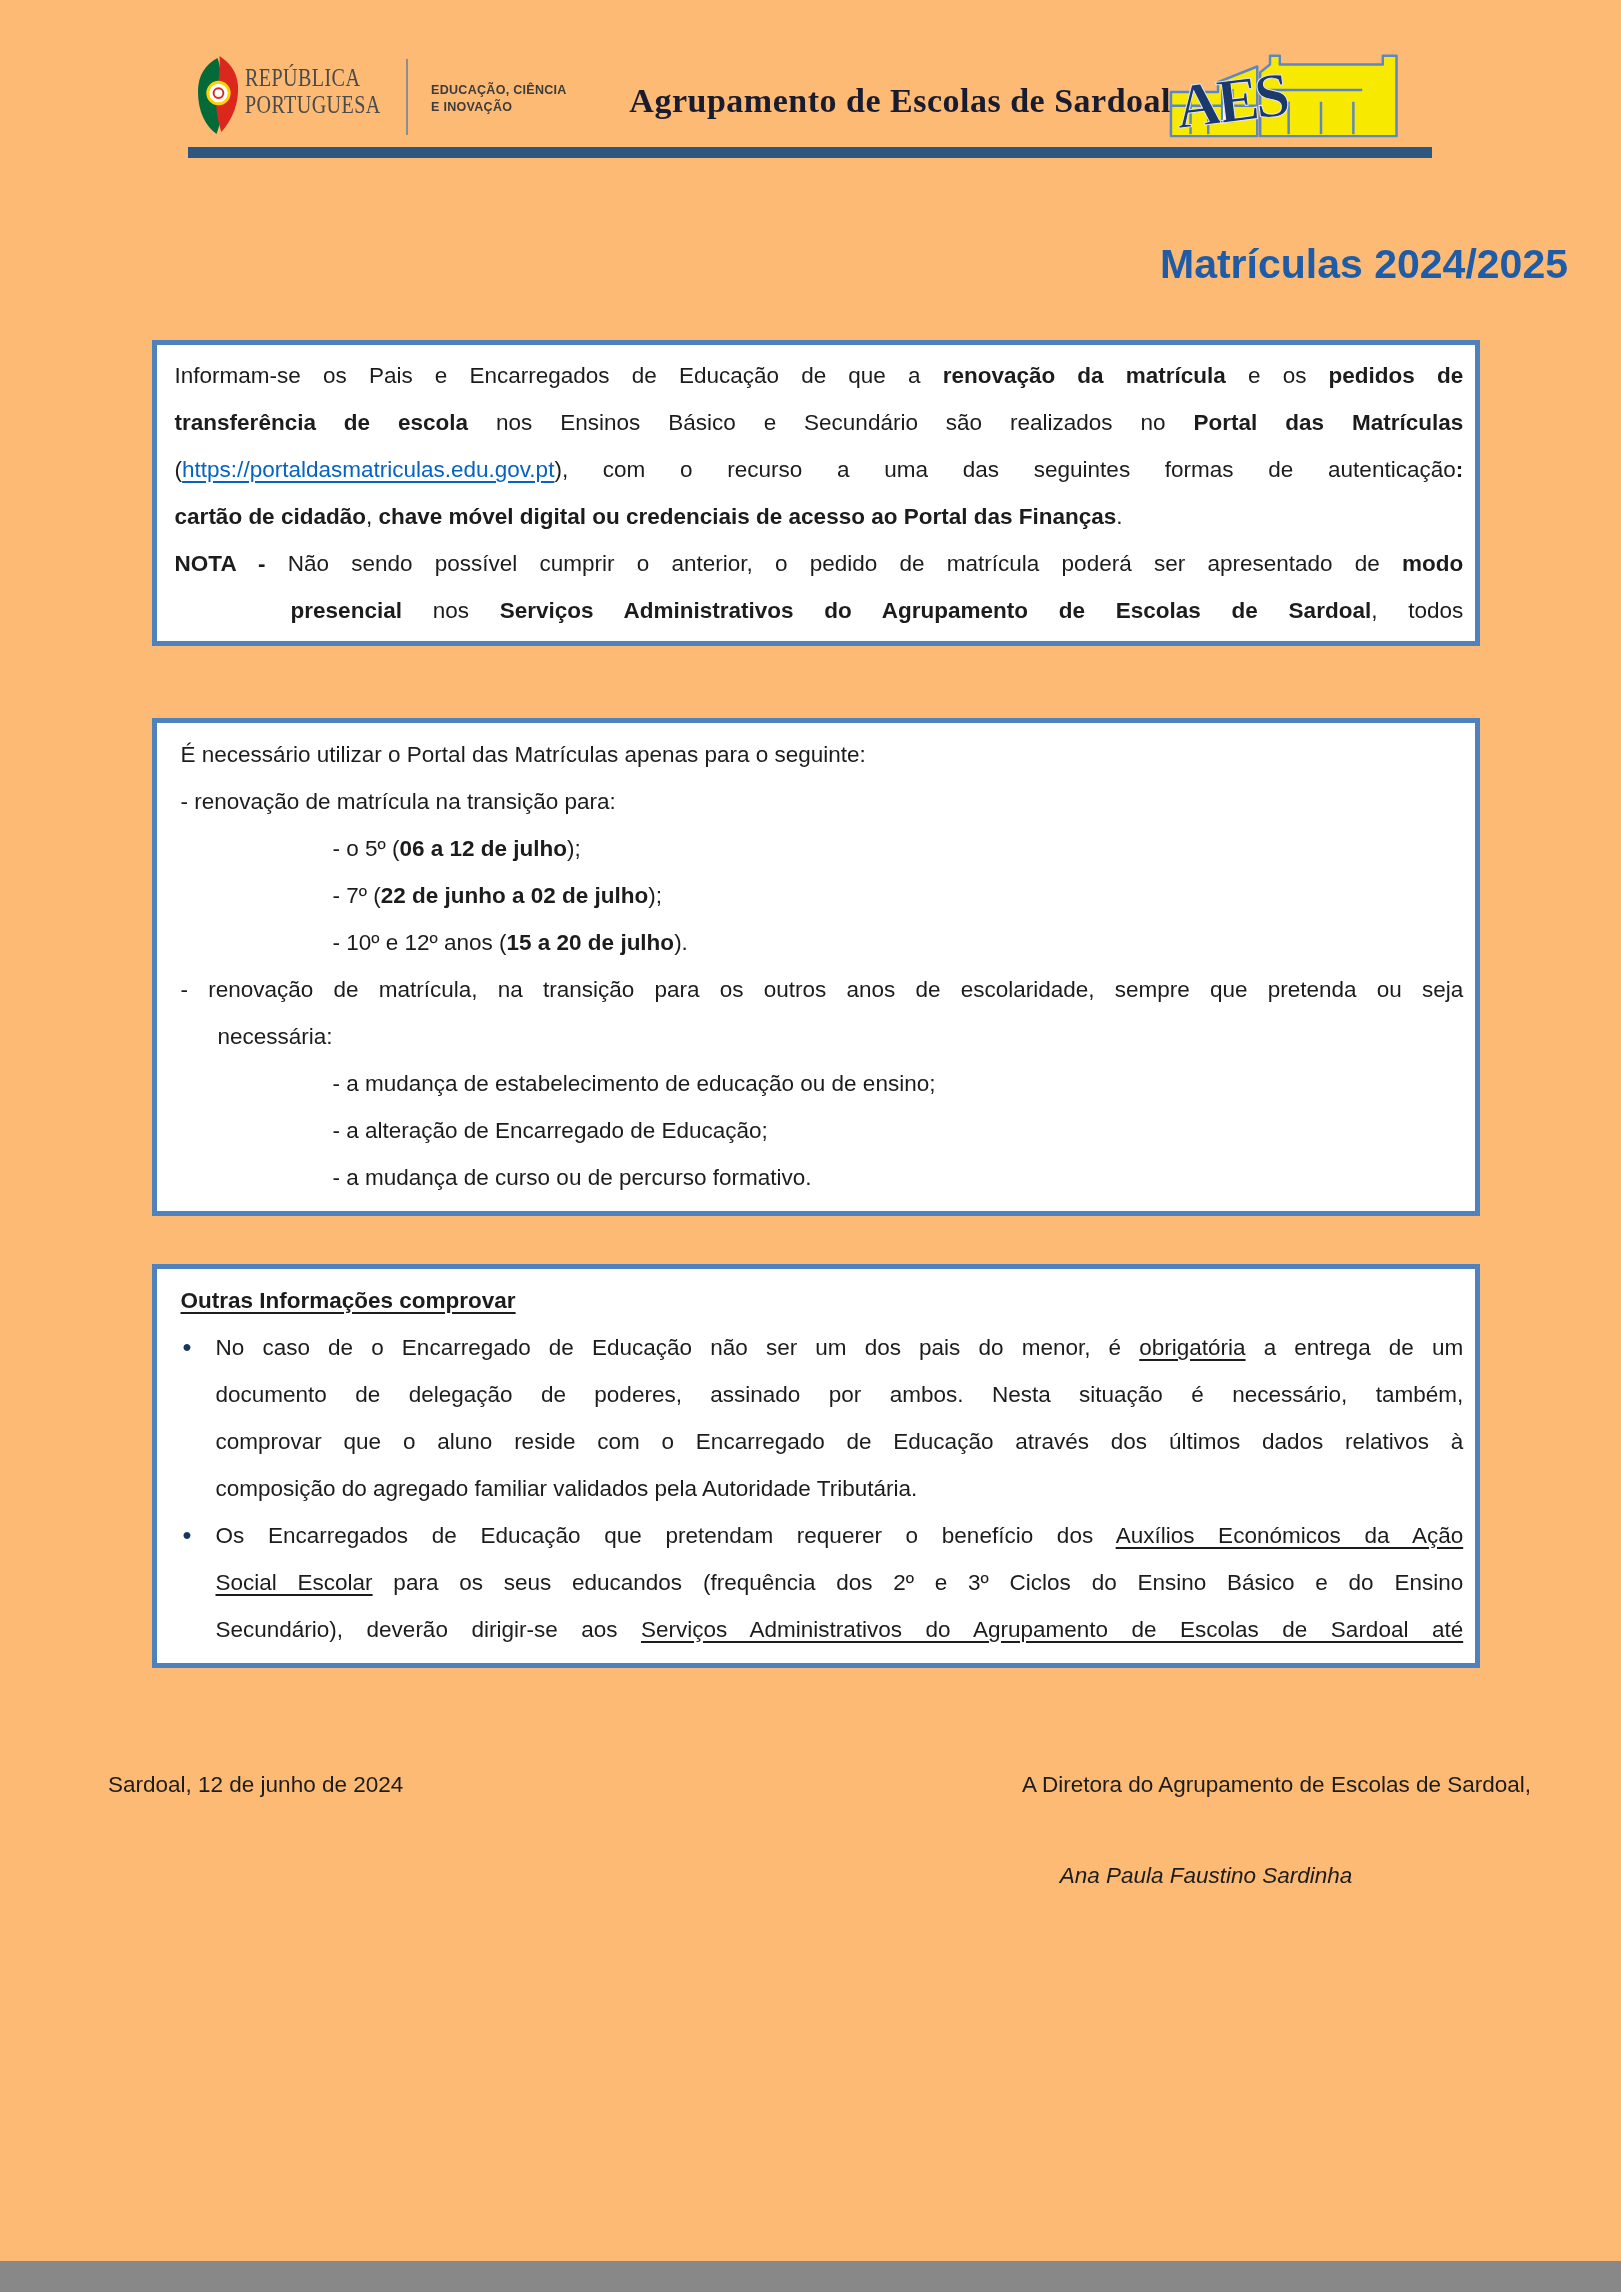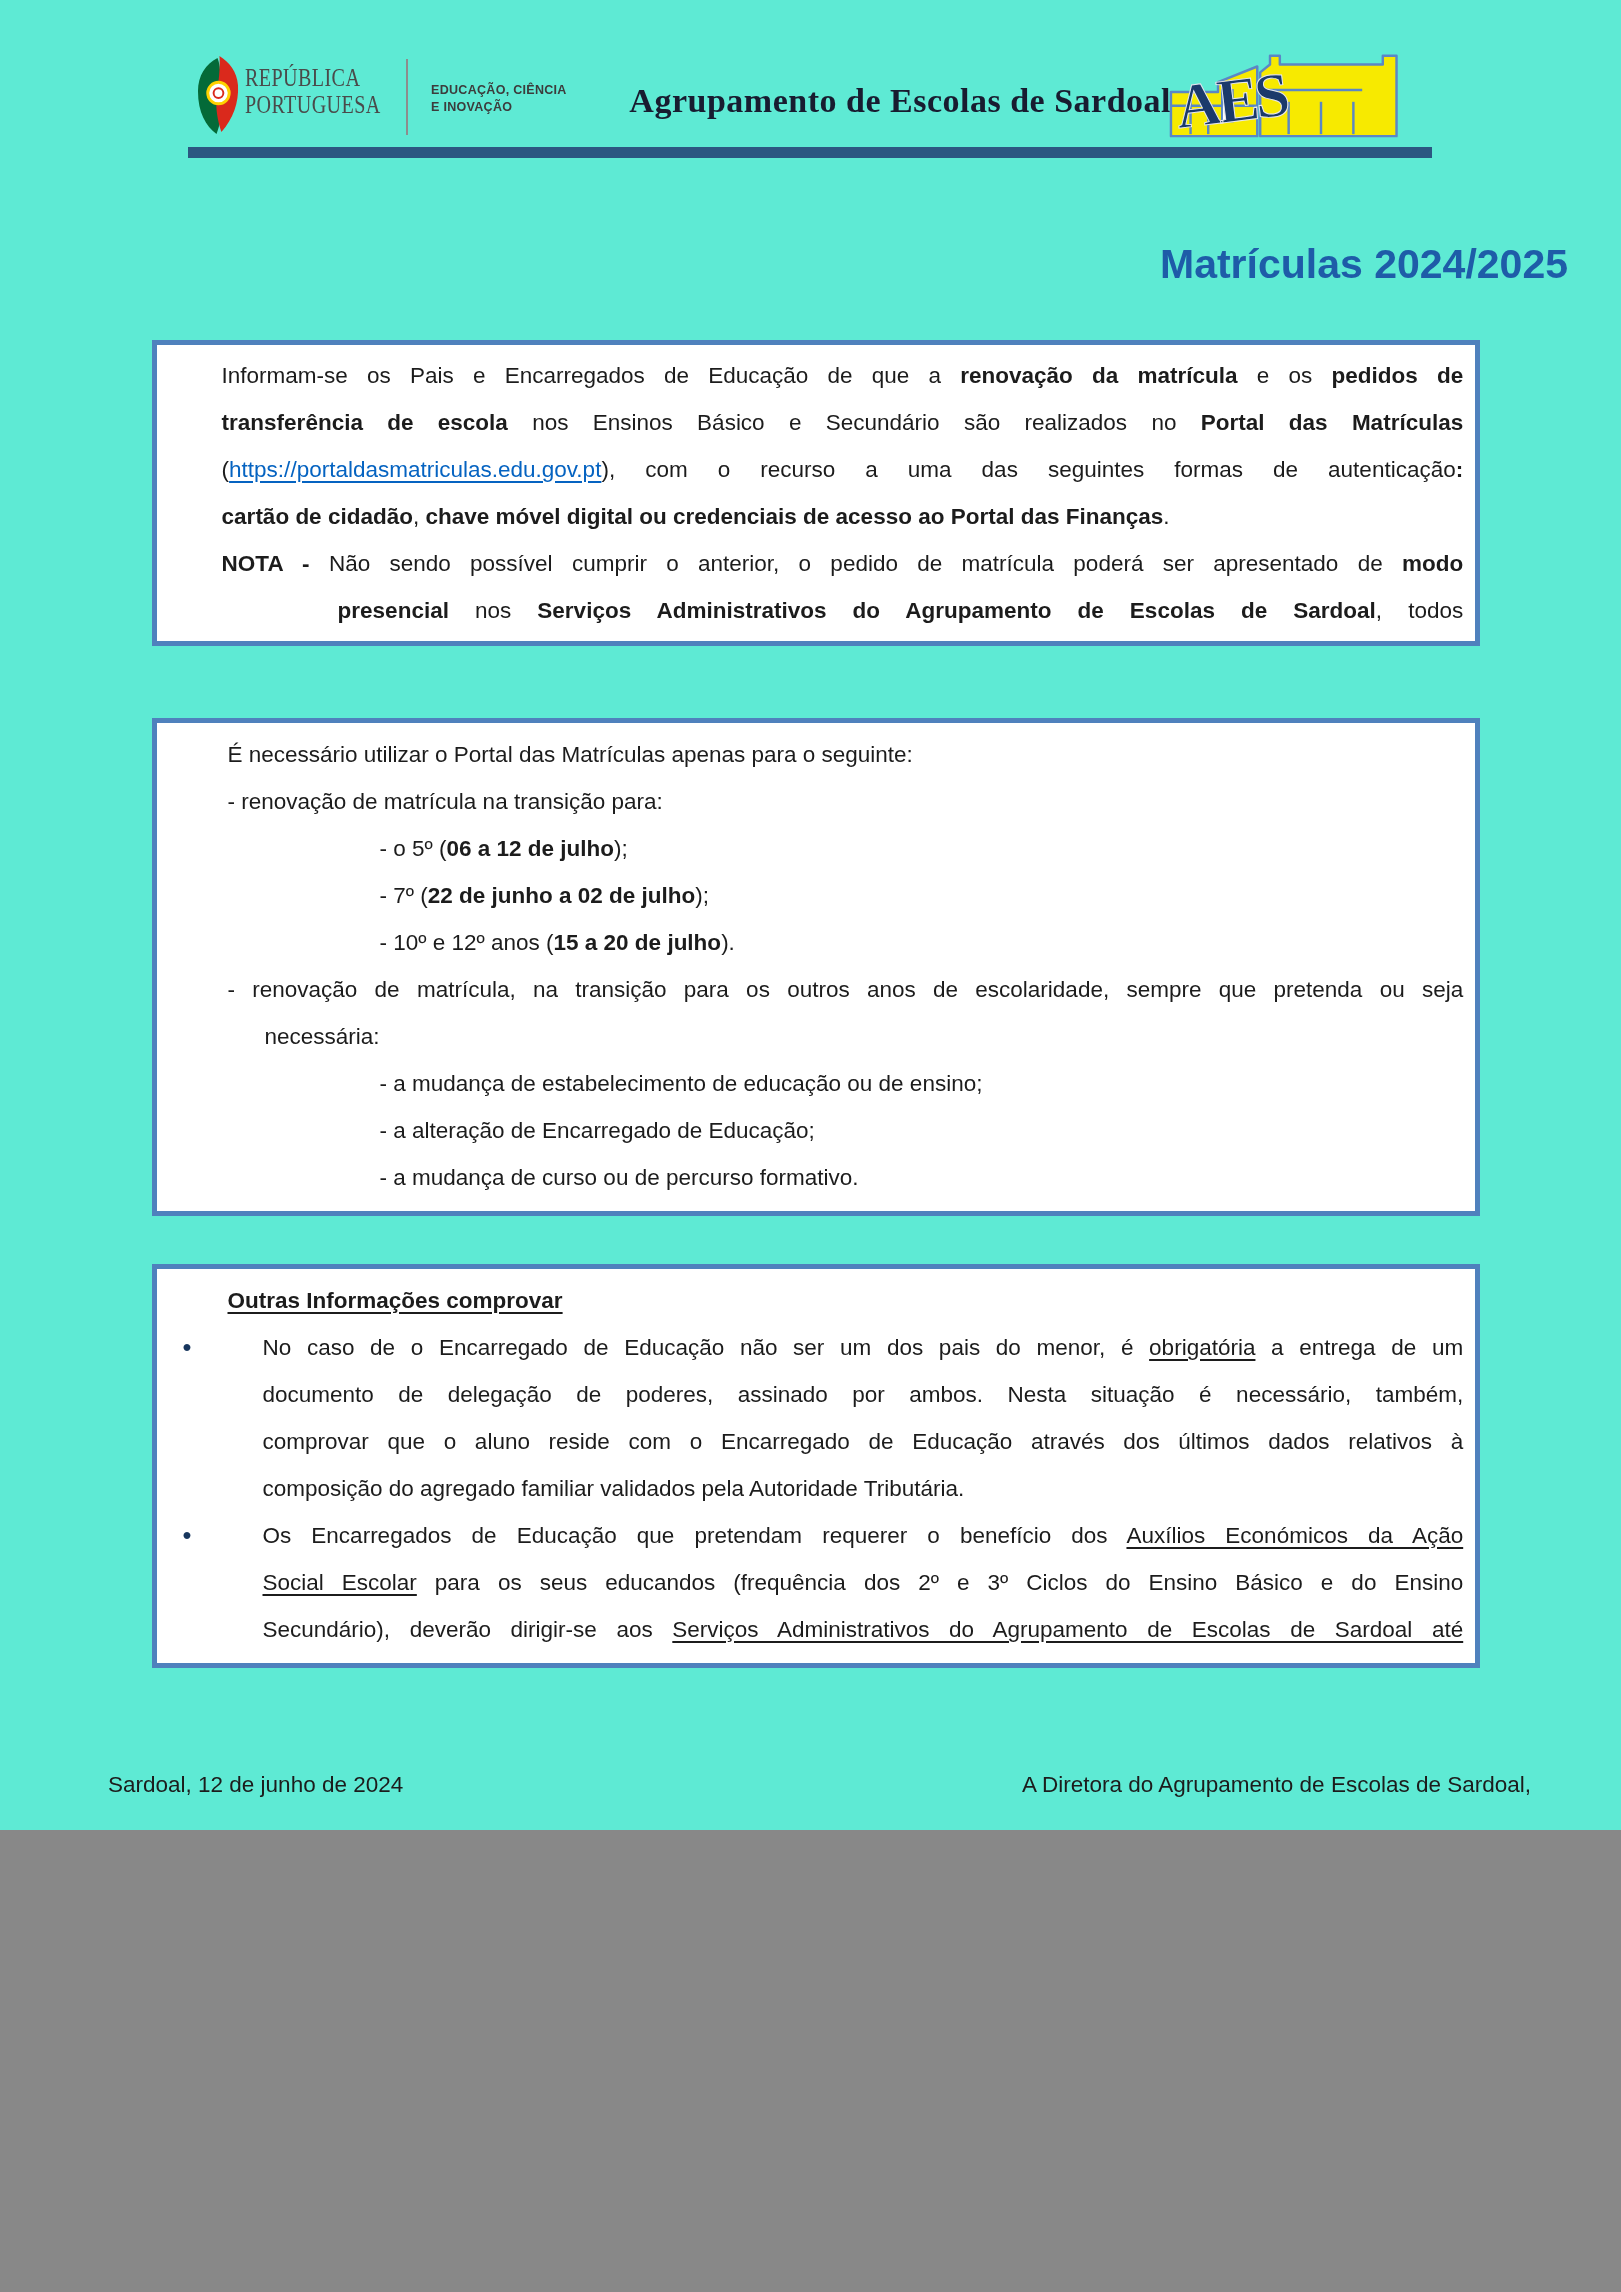--- a/index.html
+++ b/index.html
@@ -2,21 +2,21 @@
 <html style="--accent: #1e5ca8; --box-border: #4f81bd; --bar: #2b5781; --link: #0563c1; --ink: #1c1c1c; --navy: #17365d;"><head>
 <meta charset="utf-8">
 <style>
   :root{
     --accent:#1e5ca8; --box-border:#4f81bd; --bar:#2b5781; --link:#0563c1;
     --ink:#1c1c1c; --navy:#17365d;
   }
   *{margin:0;padding:0;box-sizing:border-box;}
   html,body{background:#888;}
   .page{
-    position:relative; width:1621px; height:1830px; background:#5eead4;
+    position:relative; width:1621px; height:2261px; background:#fdba74;
     font-family:"Liberation Sans","DejaVu Sans",sans-serif; color:var(--ink);
     margin:0 auto; overflow:hidden;
   }
   
   .gov-logo{position:absolute;left:194px;top:55px;}
   .gov-text{
     position:absolute;left:245px;top:65px;font-family:"Liberation Serif","DejaVu Serif",serif;
     font-size:24.5px;line-height:26.5px;color:#4a4a4a;letter-spacing:0.5px;
     transform:scaleX(.82);transform-origin:left top;white-space:nowrap;
   }
@@ -38,21 +38,21 @@
     font-size:41px;font-weight:bold;color:var(--accent);letter-spacing:0;
   }
   
   .box{
     position:absolute;left:152px;width:1328px;border:5.9px solid var(--box-border);
     background:#fff;font-size:22.5px;line-height:47px;color:var(--ink);
   }
   .box1{top:340px;padding:6.9px 11.8px 6.9px 17.6px;}
   .box2{top:718px;padding:7.8px 11.8px 9.8px 23.5px;}
   .box3{top:1264px;padding:7.8px 11.8px 9.8px 23.5px;}
-  .line{min-height:47px;white-space:normal;margin-left:47px;}
+  .line{min-height:47px;white-space:normal;}
   .line.jl{text-align:justify;text-align-last:justify;}
   .line.ind-sub{padding-left:152px;}
   .line.ind-nota{padding-left:116px;}
   .line.ind-hang{padding-left:37px;}
   .b{font-weight:bold;}
   .u{text-decoration:underline;text-underline-offset:3.9px;}
   .lnk{color:var(--link);text-decoration:underline;text-underline-offset:3.9px;cursor:pointer;}
   .box3-title{font-weight:bold;text-decoration:underline;text-underline-offset:3.9px;}
   .bullet-item{position:relative;padding-left:35px;}
   .bullet-marker{

